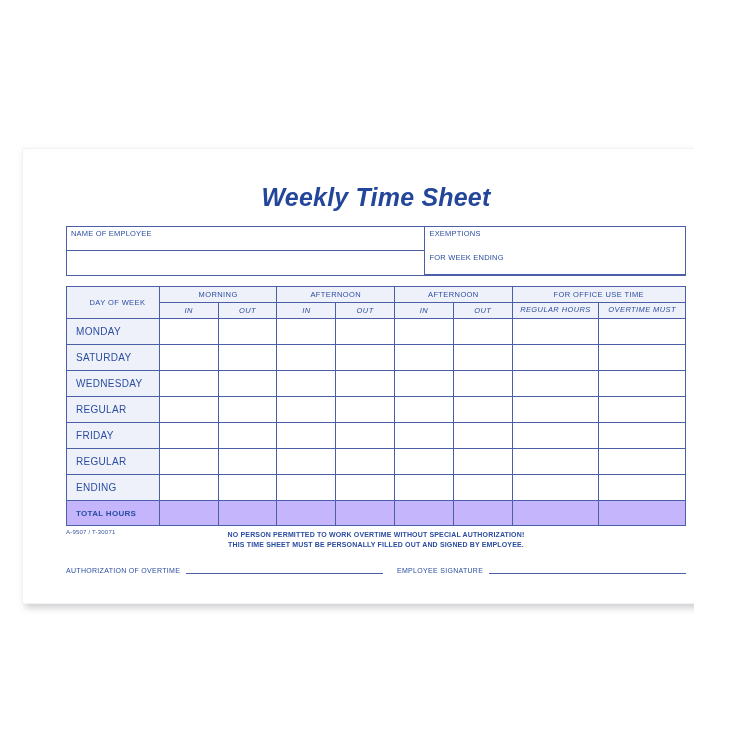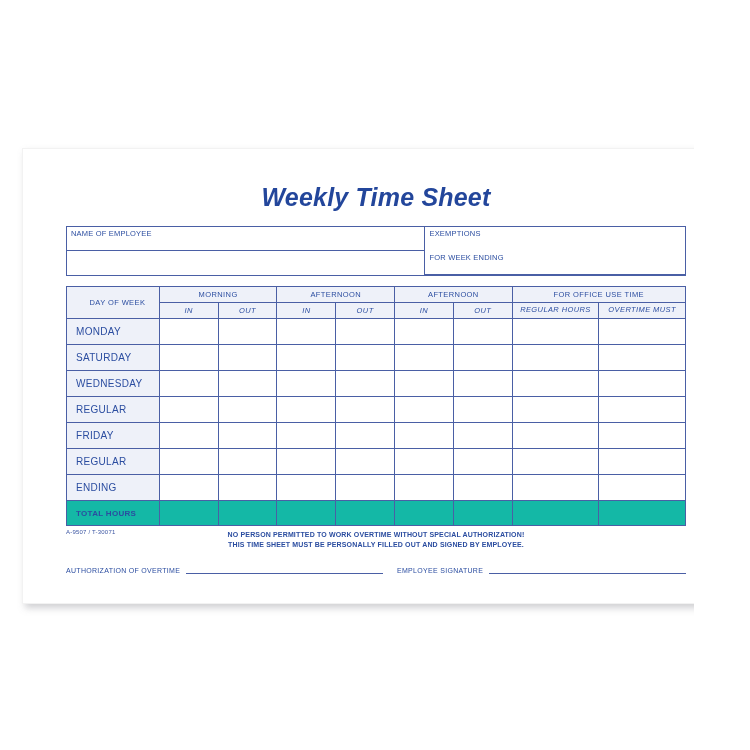--- a/index.html
+++ b/index.html
@@ -101,21 +101,21 @@
   }
   .day-cell {
     height: 26px;
     font-size: 10px;
     color: #2b4da0;
     letter-spacing: 0.3px;
     padding-left: 9px;
     background: #eef1f9;
   }
   .blank-cell { background: #ffffff; }
-  .total-row td { background: #14b8a6; height: 25px; }
+  .total-row td { background: #c4b5fd; height: 25px; }
   .total-label {
     font-size: 8px;
     color: #2b4da0;
     font-weight: bold;
     letter-spacing: 0.3px;
     padding-left: 9px;
   }
   .sub-office {
     font-size: 6.5px;
     line-height: 1.15;

